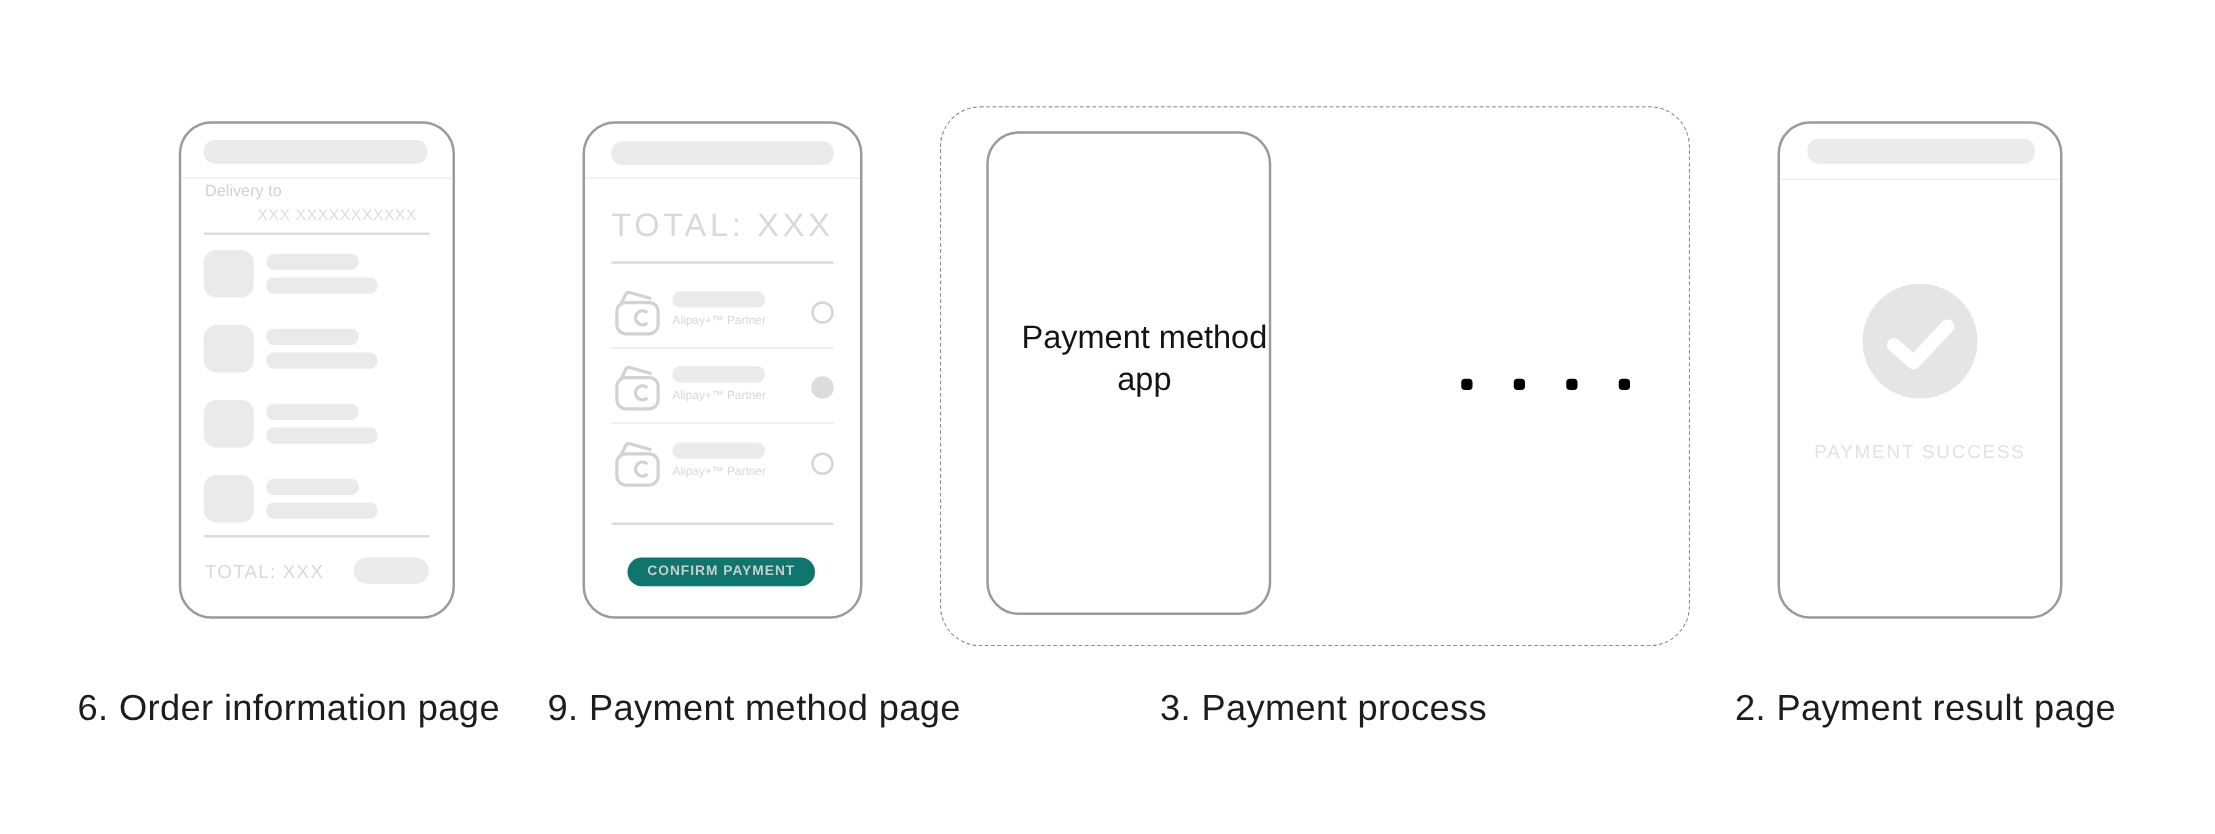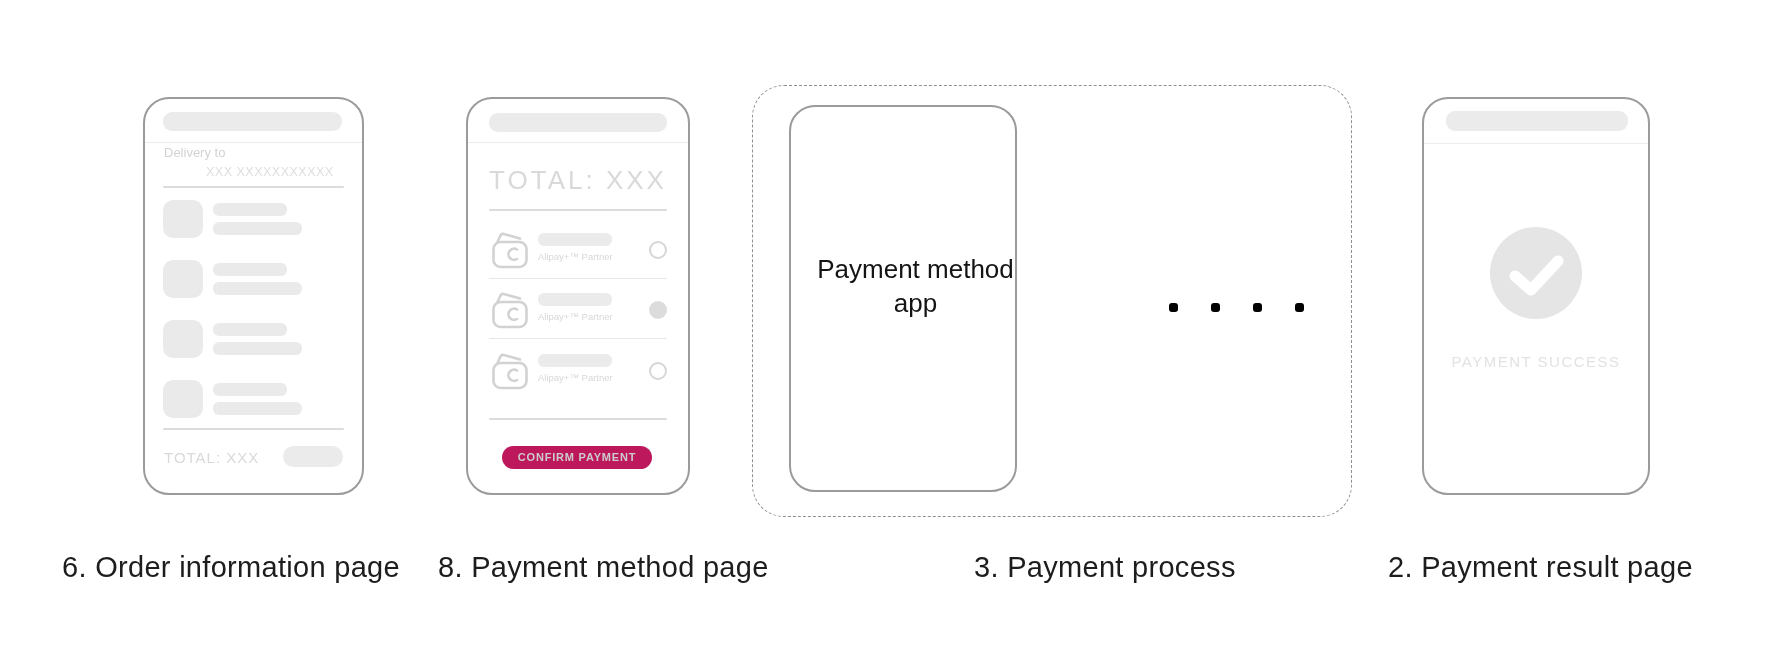--- a/index.html
+++ b/index.html
@@ -31,21 +31,21 @@
                font-size:26px; color:#d9d9d9; letter-spacing:3px; }
   .pm-row { position:absolute; left:21px; right:21px; height:46px;text-align:center; }
   .pm-sep { position:absolute; left:21px; right:21px; height:1px; background:#e8e8e8; }
   .pm-bar { position:absolute; left:49px; top:5px; width:74px; height:13px; background:#ebebeb; border-radius:6px; }
   .pm-name { position:absolute; left:49px; top:23px; font-size:9.5px; color:#d8d8d8; }
   .pm-radio { position:absolute; right:0; top:13px; width:18px; height:18px; border-radius:50%;
               border:2px solid #d6d6d6; background:#fff; }
   .pm-radio.filled { border:none; background:#dcdcdc; }
   .wallet-svg { position:absolute; left:0; top:2px; }
   .confirm-btn { position:absolute; left:34px; top:347px; width:150px; height:23px;
-                 background:#be185d; border:none; border-radius:12px;
+                 background:#0f766e; border:none; border-radius:12px;
                  font-family:"Liberation Sans",sans-serif; font-size:11px; font-weight:bold;
                  color:#cccccc; letter-spacing:0.8px; text-align:center; line-height:23px; }
 
   
   .process-box { position:absolute; left:752px; top:85px; width:600px; height:432px;
                  border:1.5px dashed #8f8f8f; border-radius:32px; background:#fff; }
   .app-phone { position:absolute; left:36px; top:19px; width:228px; height:387px;
                border:2.5px solid #9b9b9b; border-radius:26px; background:#fff;
                display:flex; align-items:center; justify-content:center; text-align:center; }
   .app-phone-label { font-size:26px; font-weight:300; color:#141414; line-height:1.3; margin-top:-24px;padding-left:25px; }
@@ -160,17 +160,17 @@
     <div class="pill" style="left:22px; top:12px; width:182px; height:20px;"></div>
     <div class="hairline" style="top:44px;"></div>
     <svg class="success-circle" width="92" height="92" viewBox="0 0 92 92">
       <circle cx="46" cy="46" r="46" fill="#e5e5e5"></circle>
       <path d="M25,49 L41,63 L68,34" fill="none" stroke="#ffffff" stroke-width="11" stroke-linecap="round" stroke-linejoin="round"></path>
     </svg>
     <div class="success-label">PAYMENT SUCCESS</div>
   </div>
 
   <div class="caption" style="left:62px;">6. Order information page</div>
-  <div class="caption" style="left:438px;">8. Payment method page</div>
-  <div class="caption" style="left:928px;margin-left:46px;">3. Payment process</div>
+  <div class="caption" style="left:438px;">9. Payment method page</div>
+  <div class="caption" style="left:928px;">3. Payment process</div>
   <div class="caption" style="left:1388px;">2. Payment result page</div>
 
 </div>
 
 </body></html>

